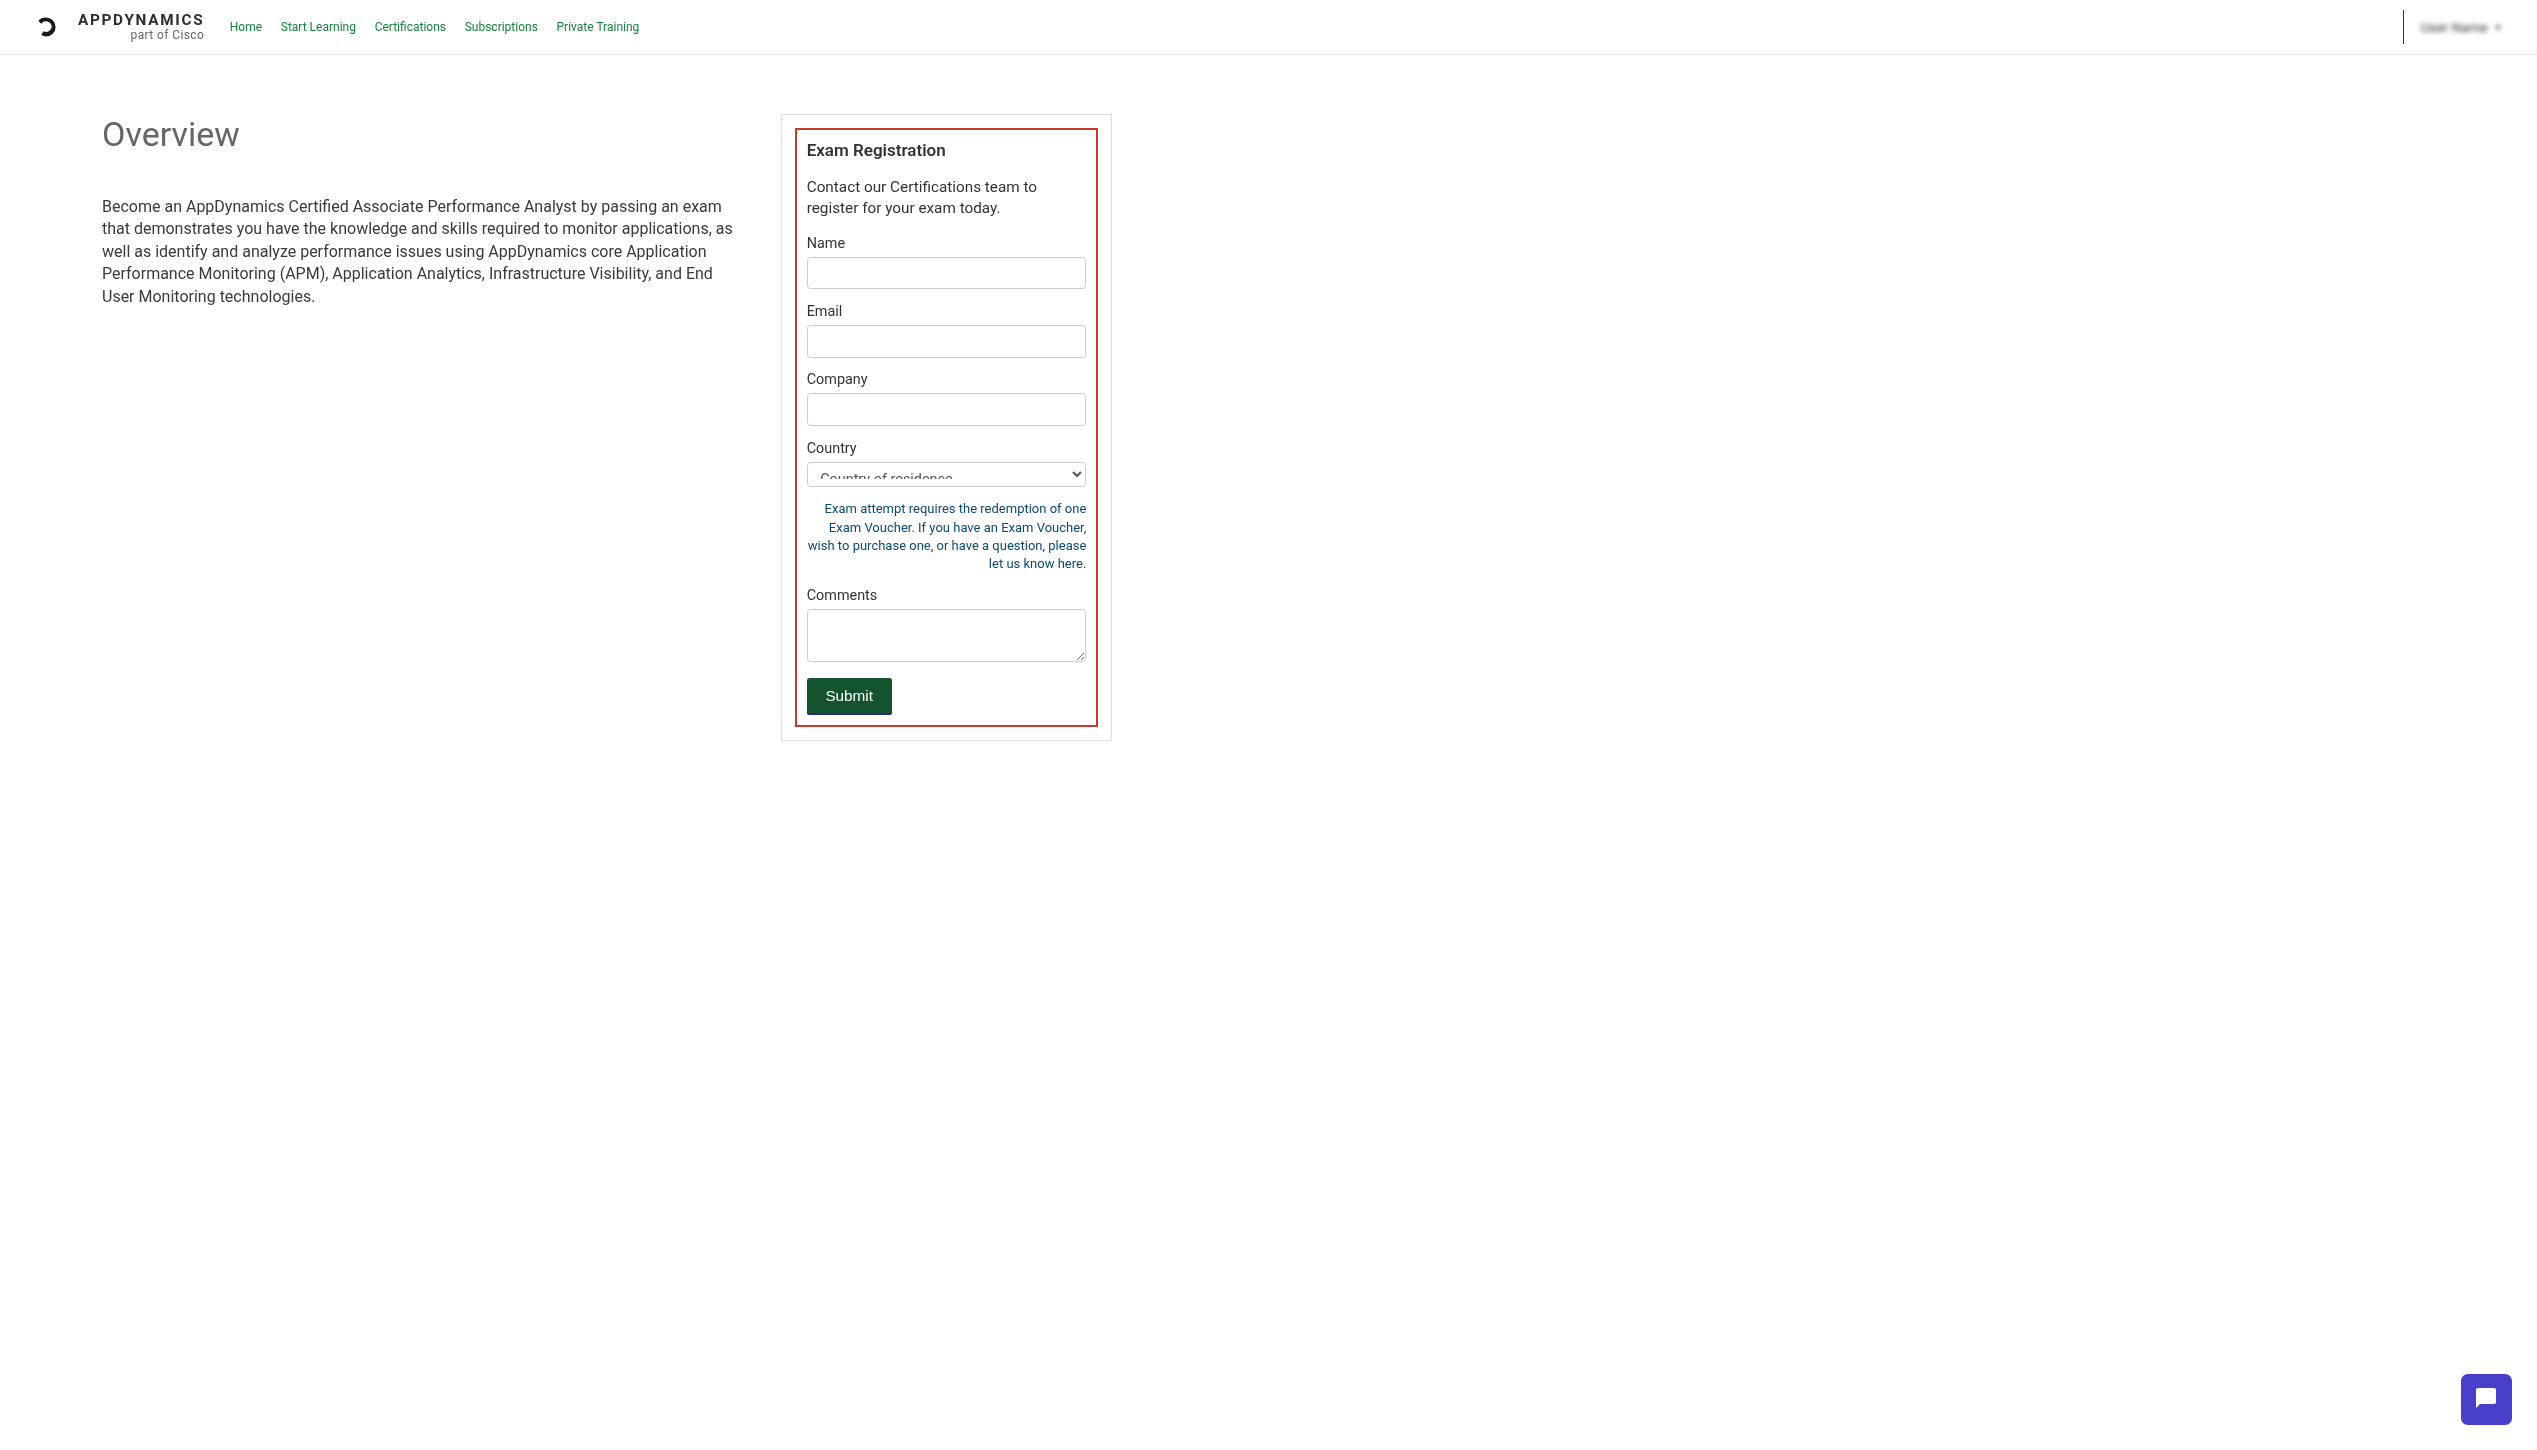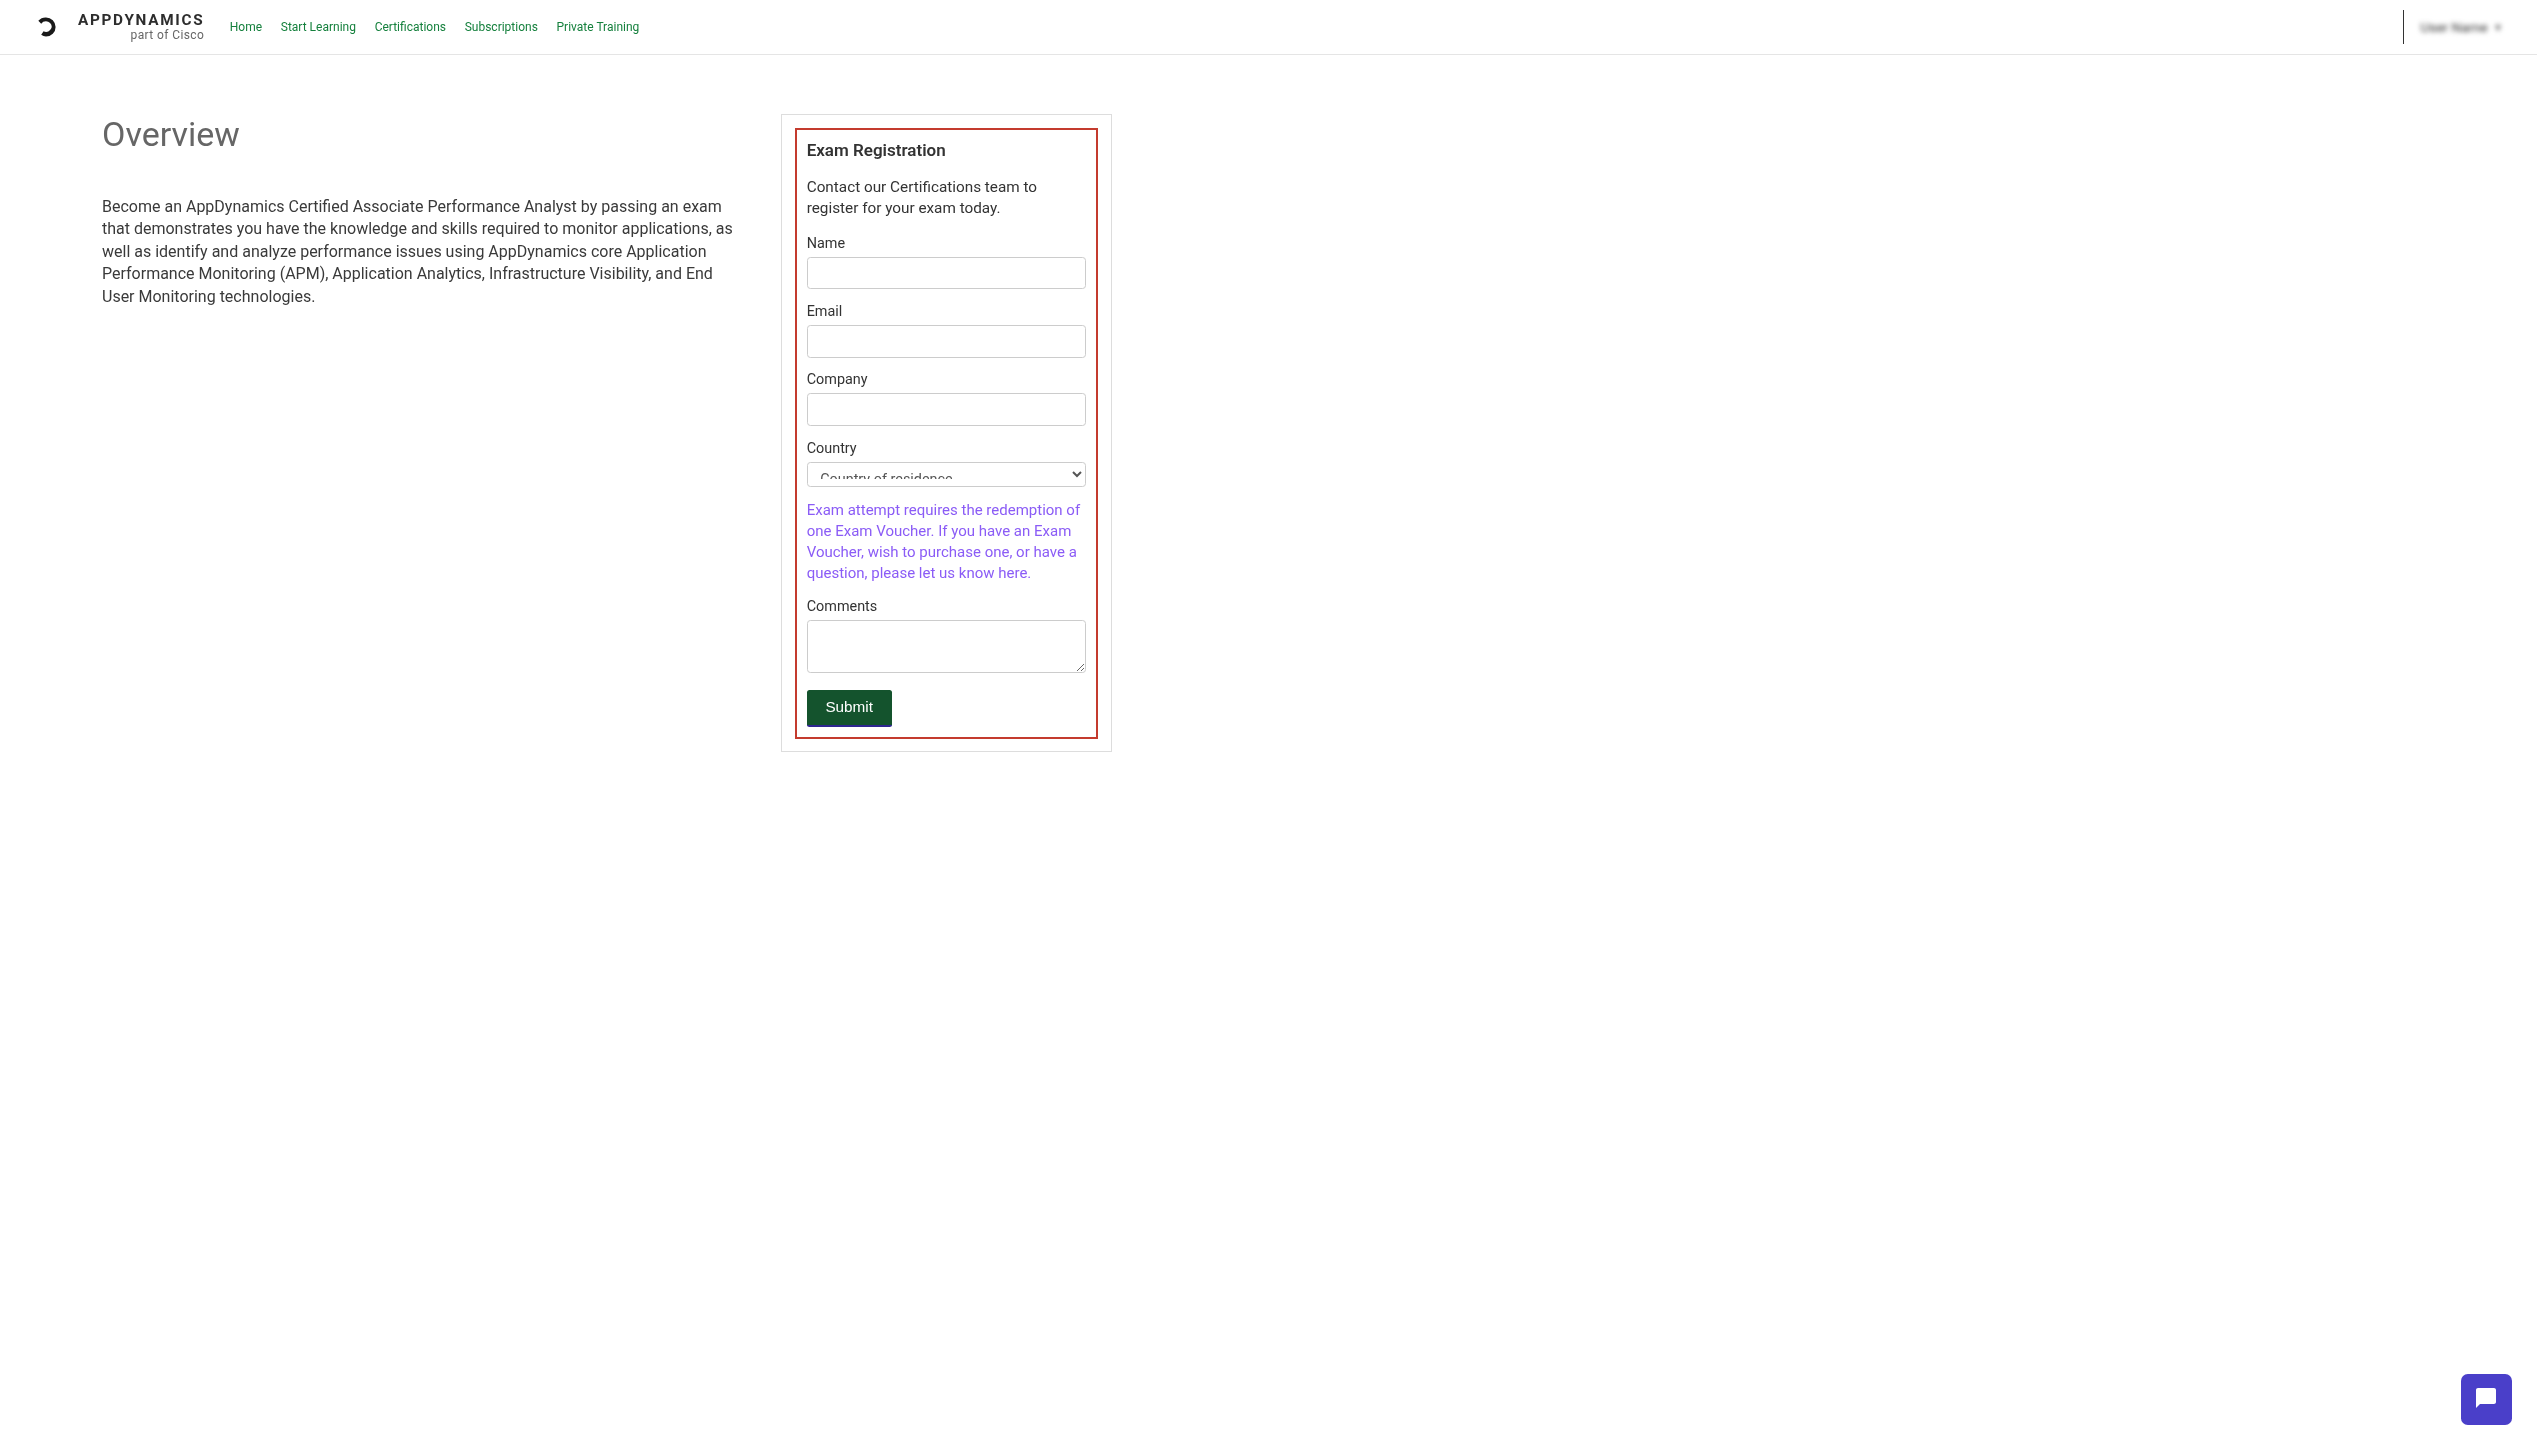--- a/index.html
+++ b/index.html
@@ -27,21 +27,21 @@
     .form-intro { font-size: 15.3px; color: #333; line-height: 1.4; margin-bottom: 15.3px; }
     .form-group { margin-bottom: 13.6px; }
     .form-group label { display: block; font-size: 14.4px; color: #333; margin-bottom: 5.1px; }
     .form-group input[type="text"],
     .form-group select,
     .form-group textarea {
       width: 100%; border: 0.8px solid #ccc; border-radius: 3.4px; padding: 6.8px 8.5px; font-size: 14.4px; font-family: inherit; color: #555; background: #fff;
     }
     .form-group select { height: 25px; }
     .form-group textarea { height: 53px; resize: both; }
-    .help-text { font-size: 15px; color: #8b5cf6; line-height: 1.4; margin-bottom: 13.6px; }
+    .help-text { font-size: 13px; color: #0c4a6e; line-height: 1.4; margin-bottom: 13.6px; text-align: right; }
     .submit-btn { background: #14532d; color: #fff; border: none; border-bottom: 2.5px solid #2e2690; padding: 8.5px 18.7px; font-size: 15.3px; border-radius: 2.5px; cursor: pointer; }
     .chat-fab { position: fixed; bottom: 25.5px; right: 25.5px; width: 51px; height: 51px; background: #4a3fc9; border-radius: 6.8px; display: flex; align-items: center; justify-content: center; cursor: pointer; }
     .chat-fab svg { width: 24px; height: 24px; fill: #fff; }
   </style>
 </head>
 <body>
 
 <header class="header">
   <div class="logo">
     <span class="logo-icon">

